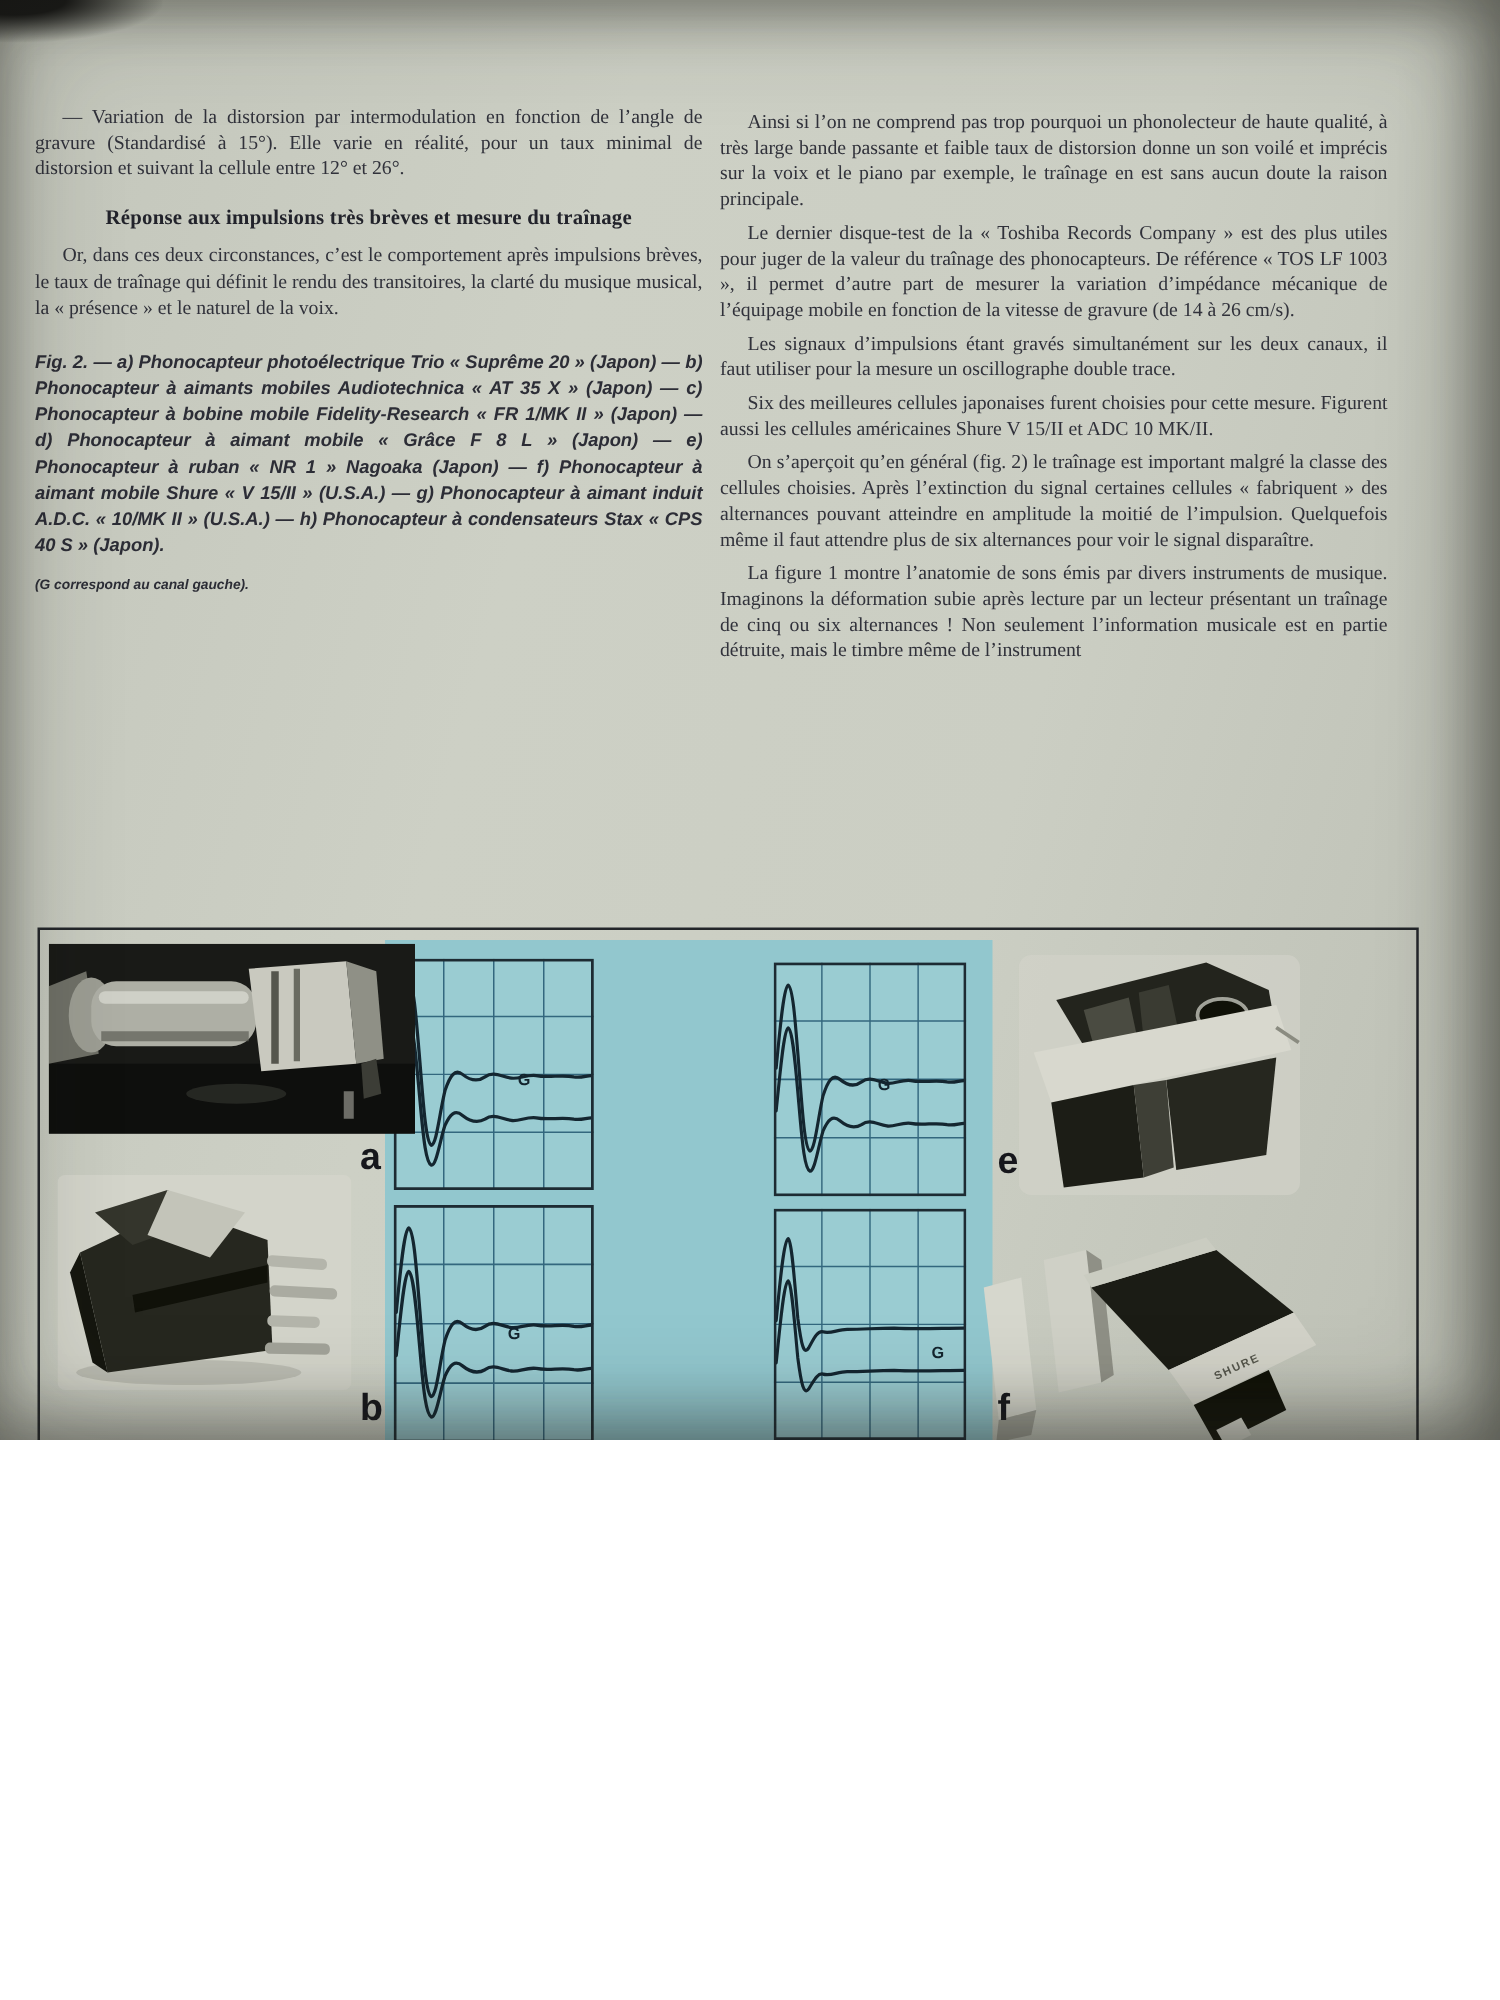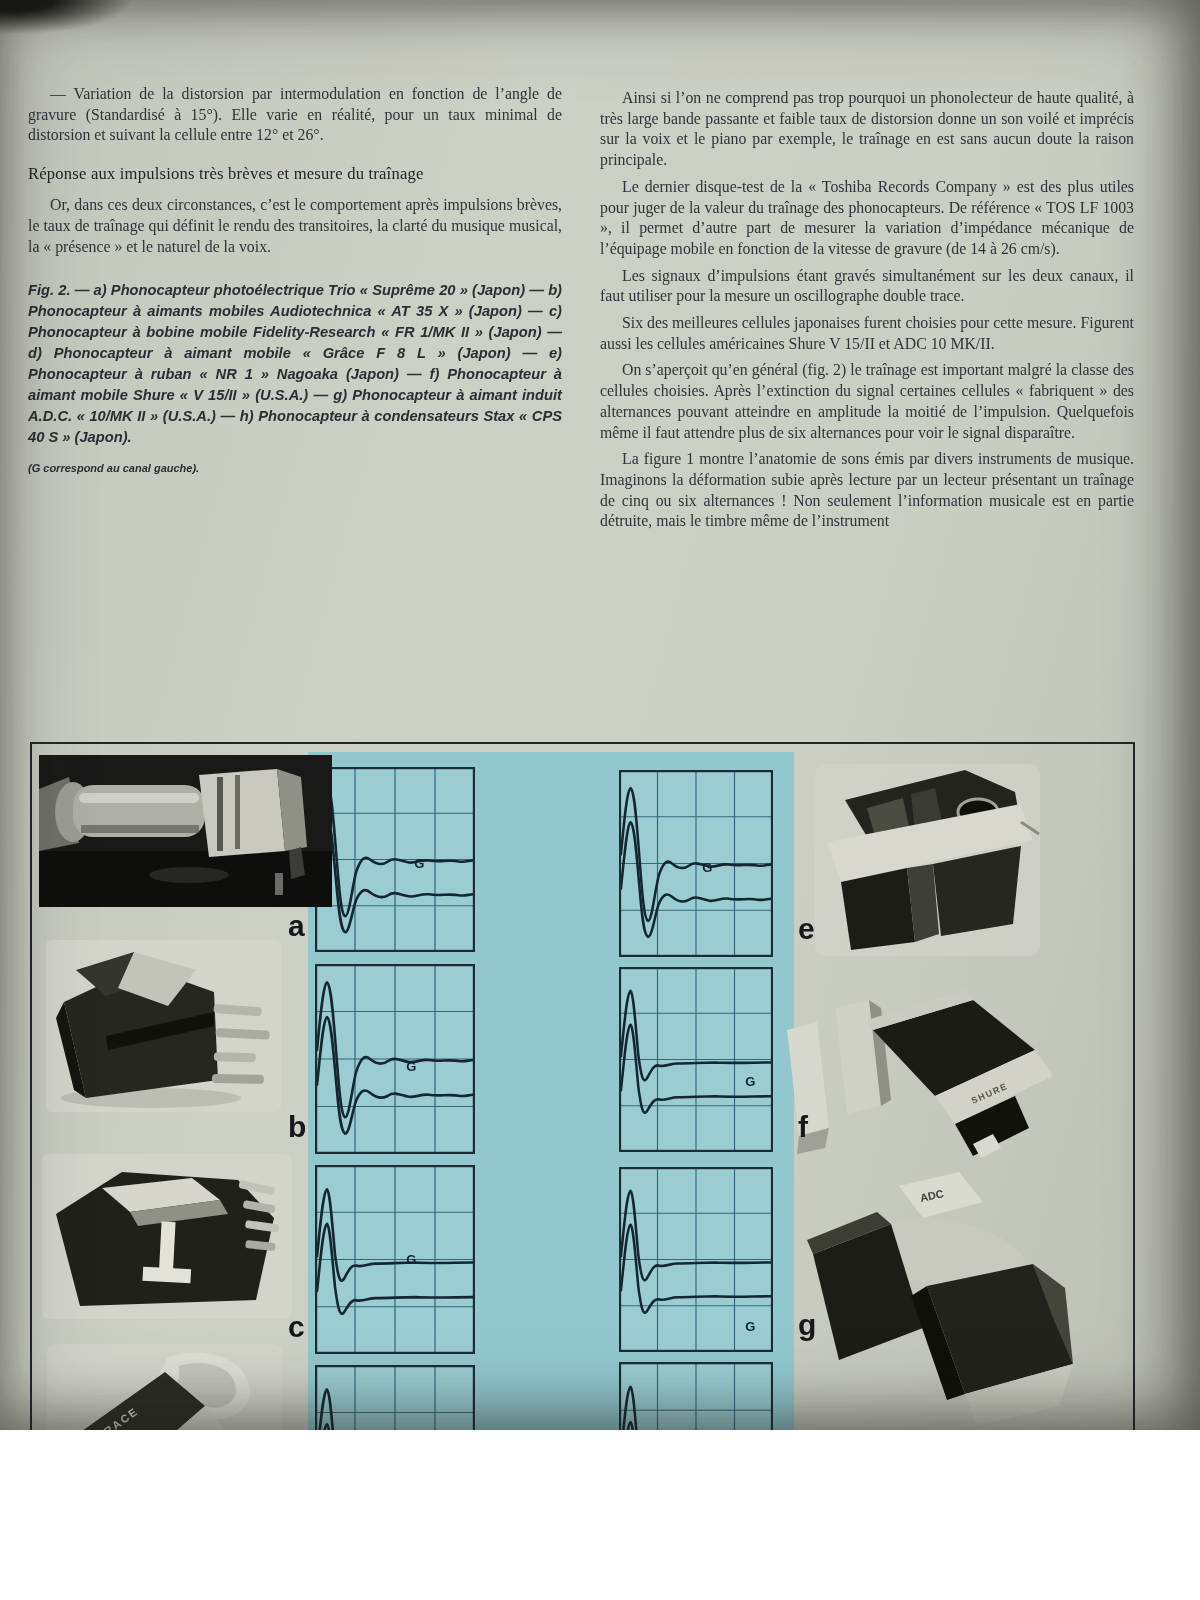--- a/index.html
+++ b/index.html
@@ -1,33 +1,33 @@
 <!DOCTYPE html>
 <html><head>
 <meta charset="utf-8">
 <style>
   html,body{margin:0;padding:0;}
   .page{
-    position:relative;width:1200px;height:1430px;overflow:hidden;
+    position:relative;width:1200px;height:1152px;overflow:hidden;
     background:linear-gradient(105deg,#c3c6bb 0%,#cdd0c5 35%,#cbcec3 65%,#bcbfb4 100%);
     font-family:"Liberation Serif",serif;color:#30313a;
   }
   .vignette{position:absolute;left:0;top:0;right:0;bottom:0;pointer-events:none;z-index:50;
     box-shadow:inset 0 0 95px rgba(35,35,30,.33), inset -28px 0 50px rgba(35,35,30,.30),
                inset 0 -22px 45px rgba(35,35,30,.22), inset 0 16px 30px rgba(35,35,30,.14);}
   .corner-blob{position:absolute;left:0;top:0;width:130px;height:34px;z-index:51;
     background:radial-gradient(ellipse at 8% 0%, rgba(18,18,16,.95) 25%, rgba(18,18,16,0) 72%);}
   
   .col{position:absolute;top:84px;width:534px;}
   .col-left{left:28px;}
-  .col-right{left:600px;top:88px;}
+  .col-right{left:576px;top:88px;}
   .col p{margin:0 0 6px 0;text-indent:22px;font-size:15.8px;line-height:20.7px;
     text-align:justify;color:#31323b;}
-  .section-heading{font-weight:normal;font-size:16.6px;line-height:21px;color:#22232b;
-    margin:17px 0 11px 0;letter-spacing:.2px;}
+  .section-heading{font-weight:bold;font-size:16.6px;line-height:21px;color:#22232b;
+    margin:17px 0 11px 0;letter-spacing:.2px;text-align:center;}
   .caption{margin-top:23px;font-family:Liberation Sans, sans-serif;font-style:italic;
     font-weight:bold;font-size:14.7px;line-height:21px;color:#2c2d36;text-align:justify;}
   .caption-note{margin-top:14px;font-family:"Liberation Sans",sans-serif;font-style:italic;
     font-weight:bold;font-size:11px;color:#2c2d36;}
   
   .figure{position:absolute;left:30px;top:742px;width:1105px;height:838px;
     border:2.5px solid #23262a;box-sizing:border-box;background:transparent;z-index:2;}
   .band{position:absolute;left:276px;top:8px;width:486px;height:822px;background:#92c7ce;}
   .scope-wrap{position:absolute;}
   .scope-wrap svg{position:absolute;left:0;top:0;width:100%;height:100%;}

